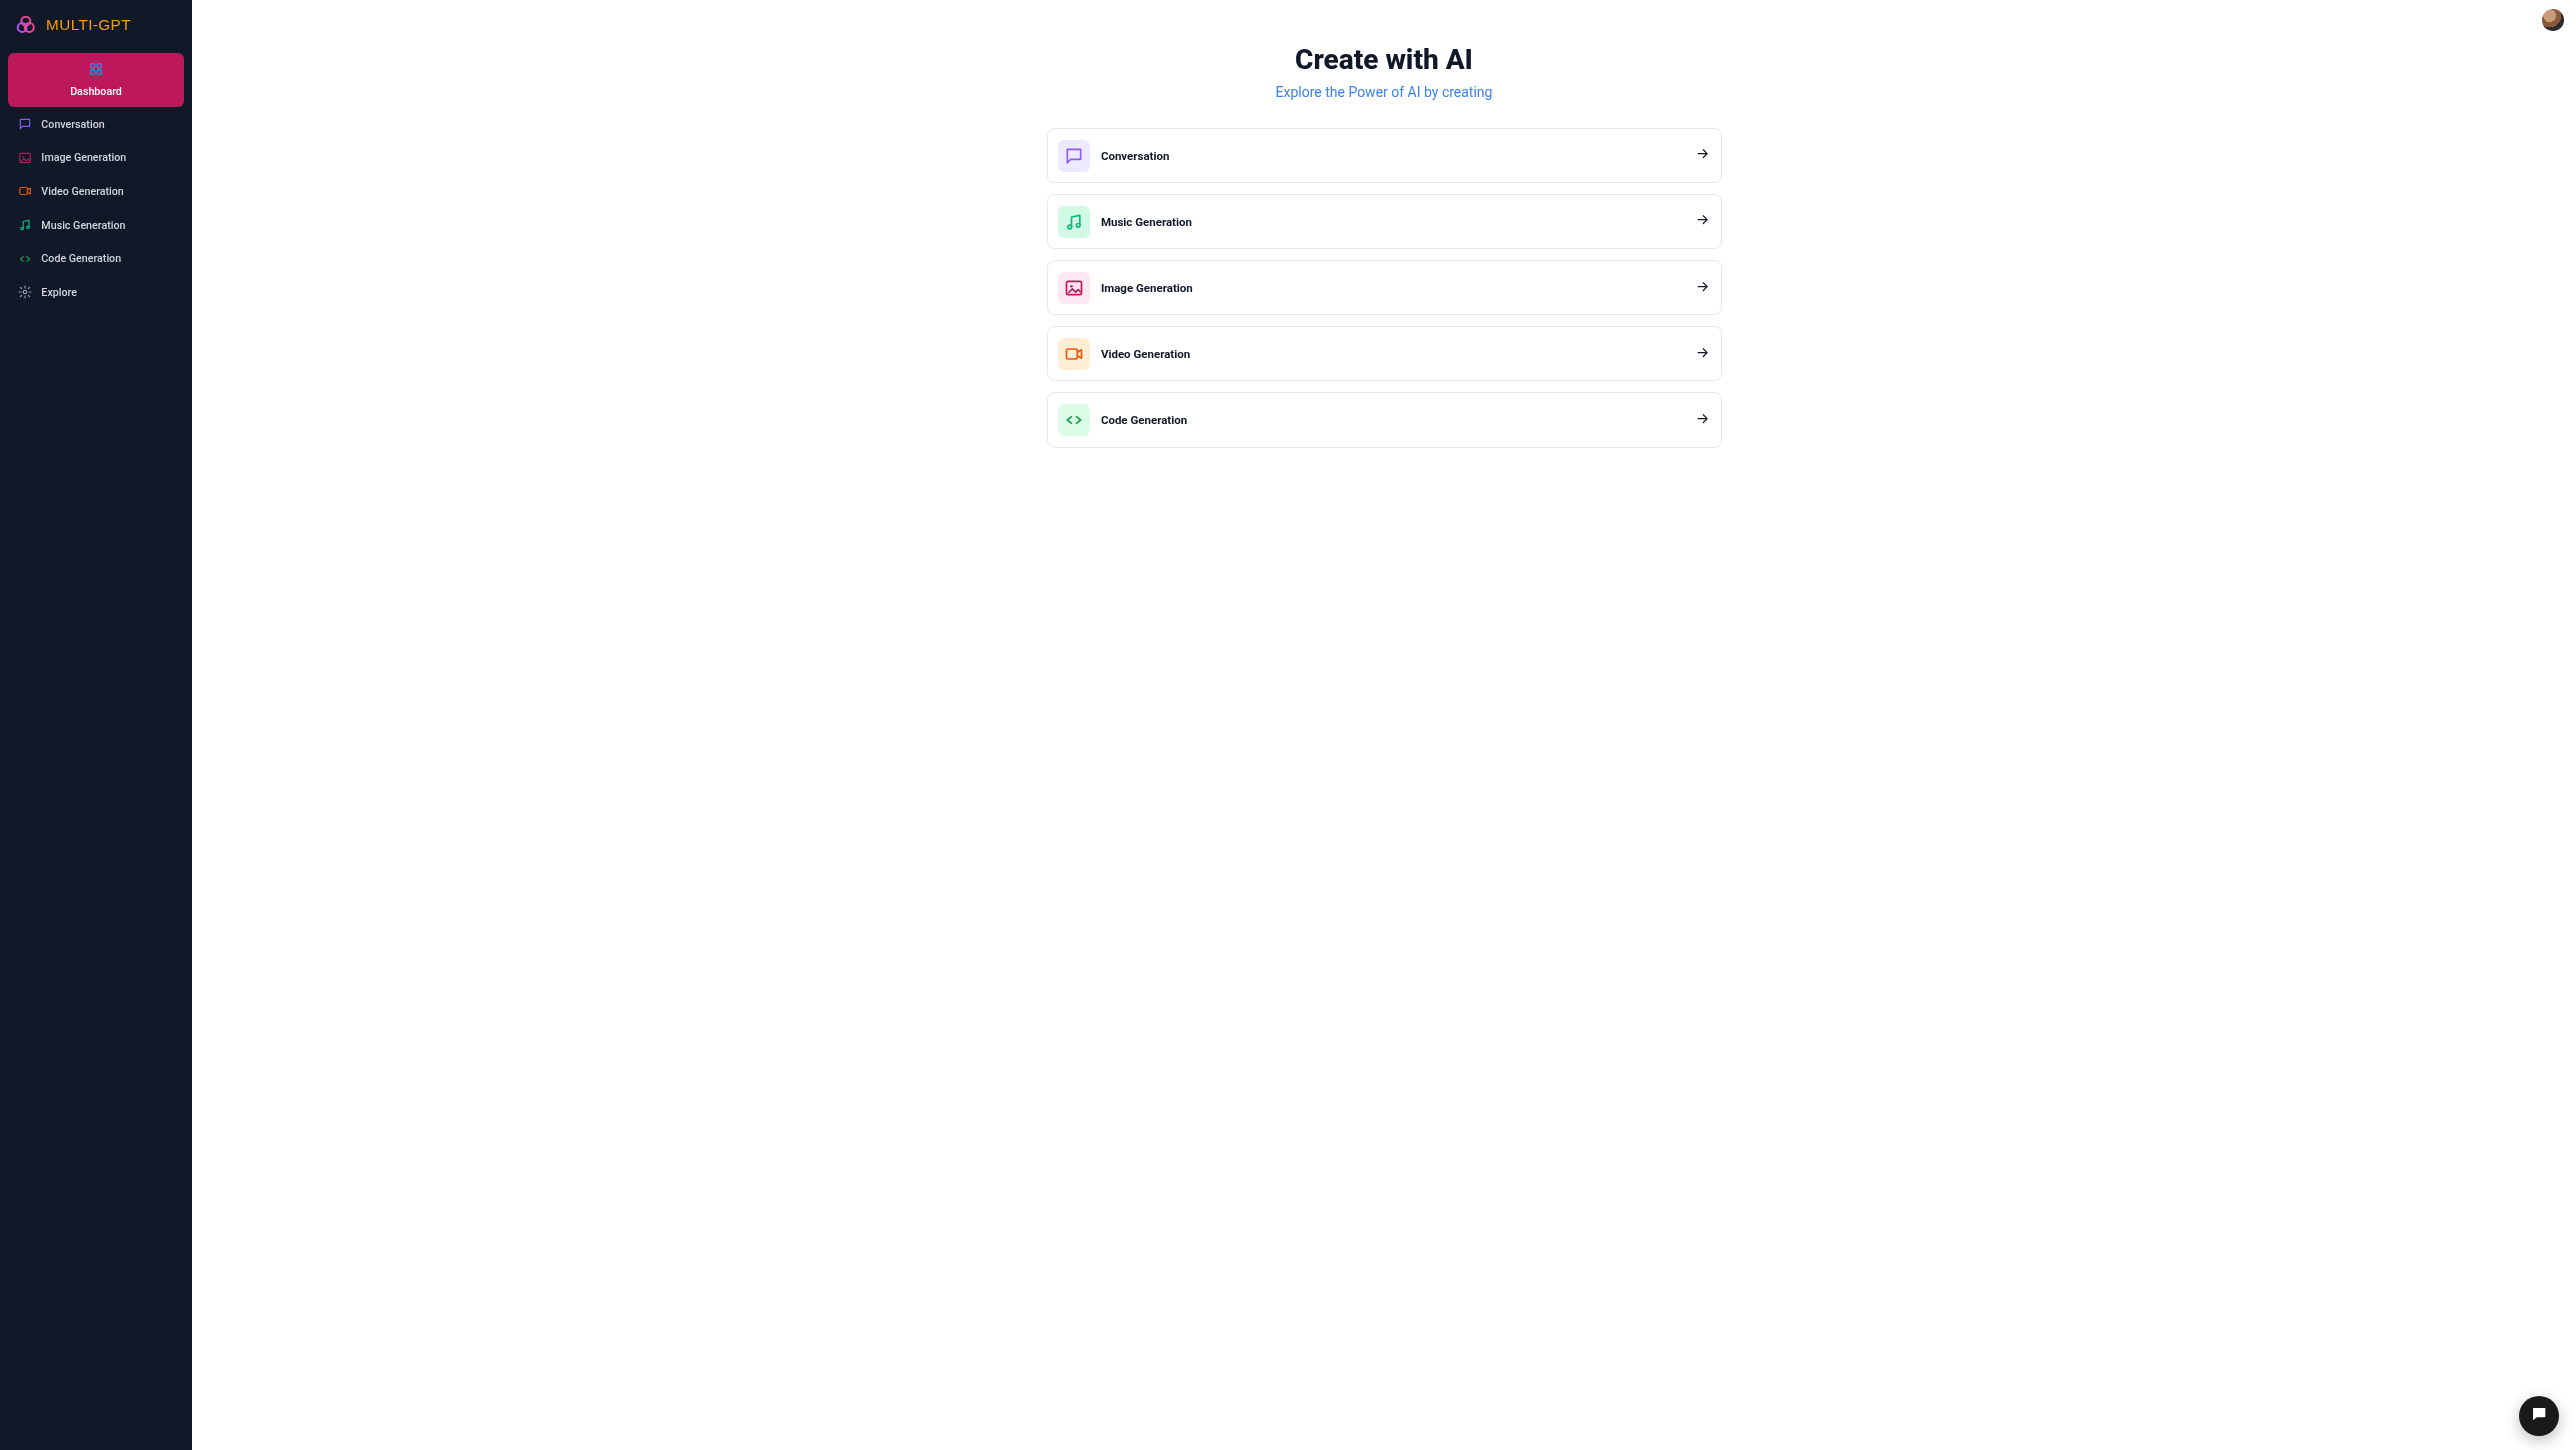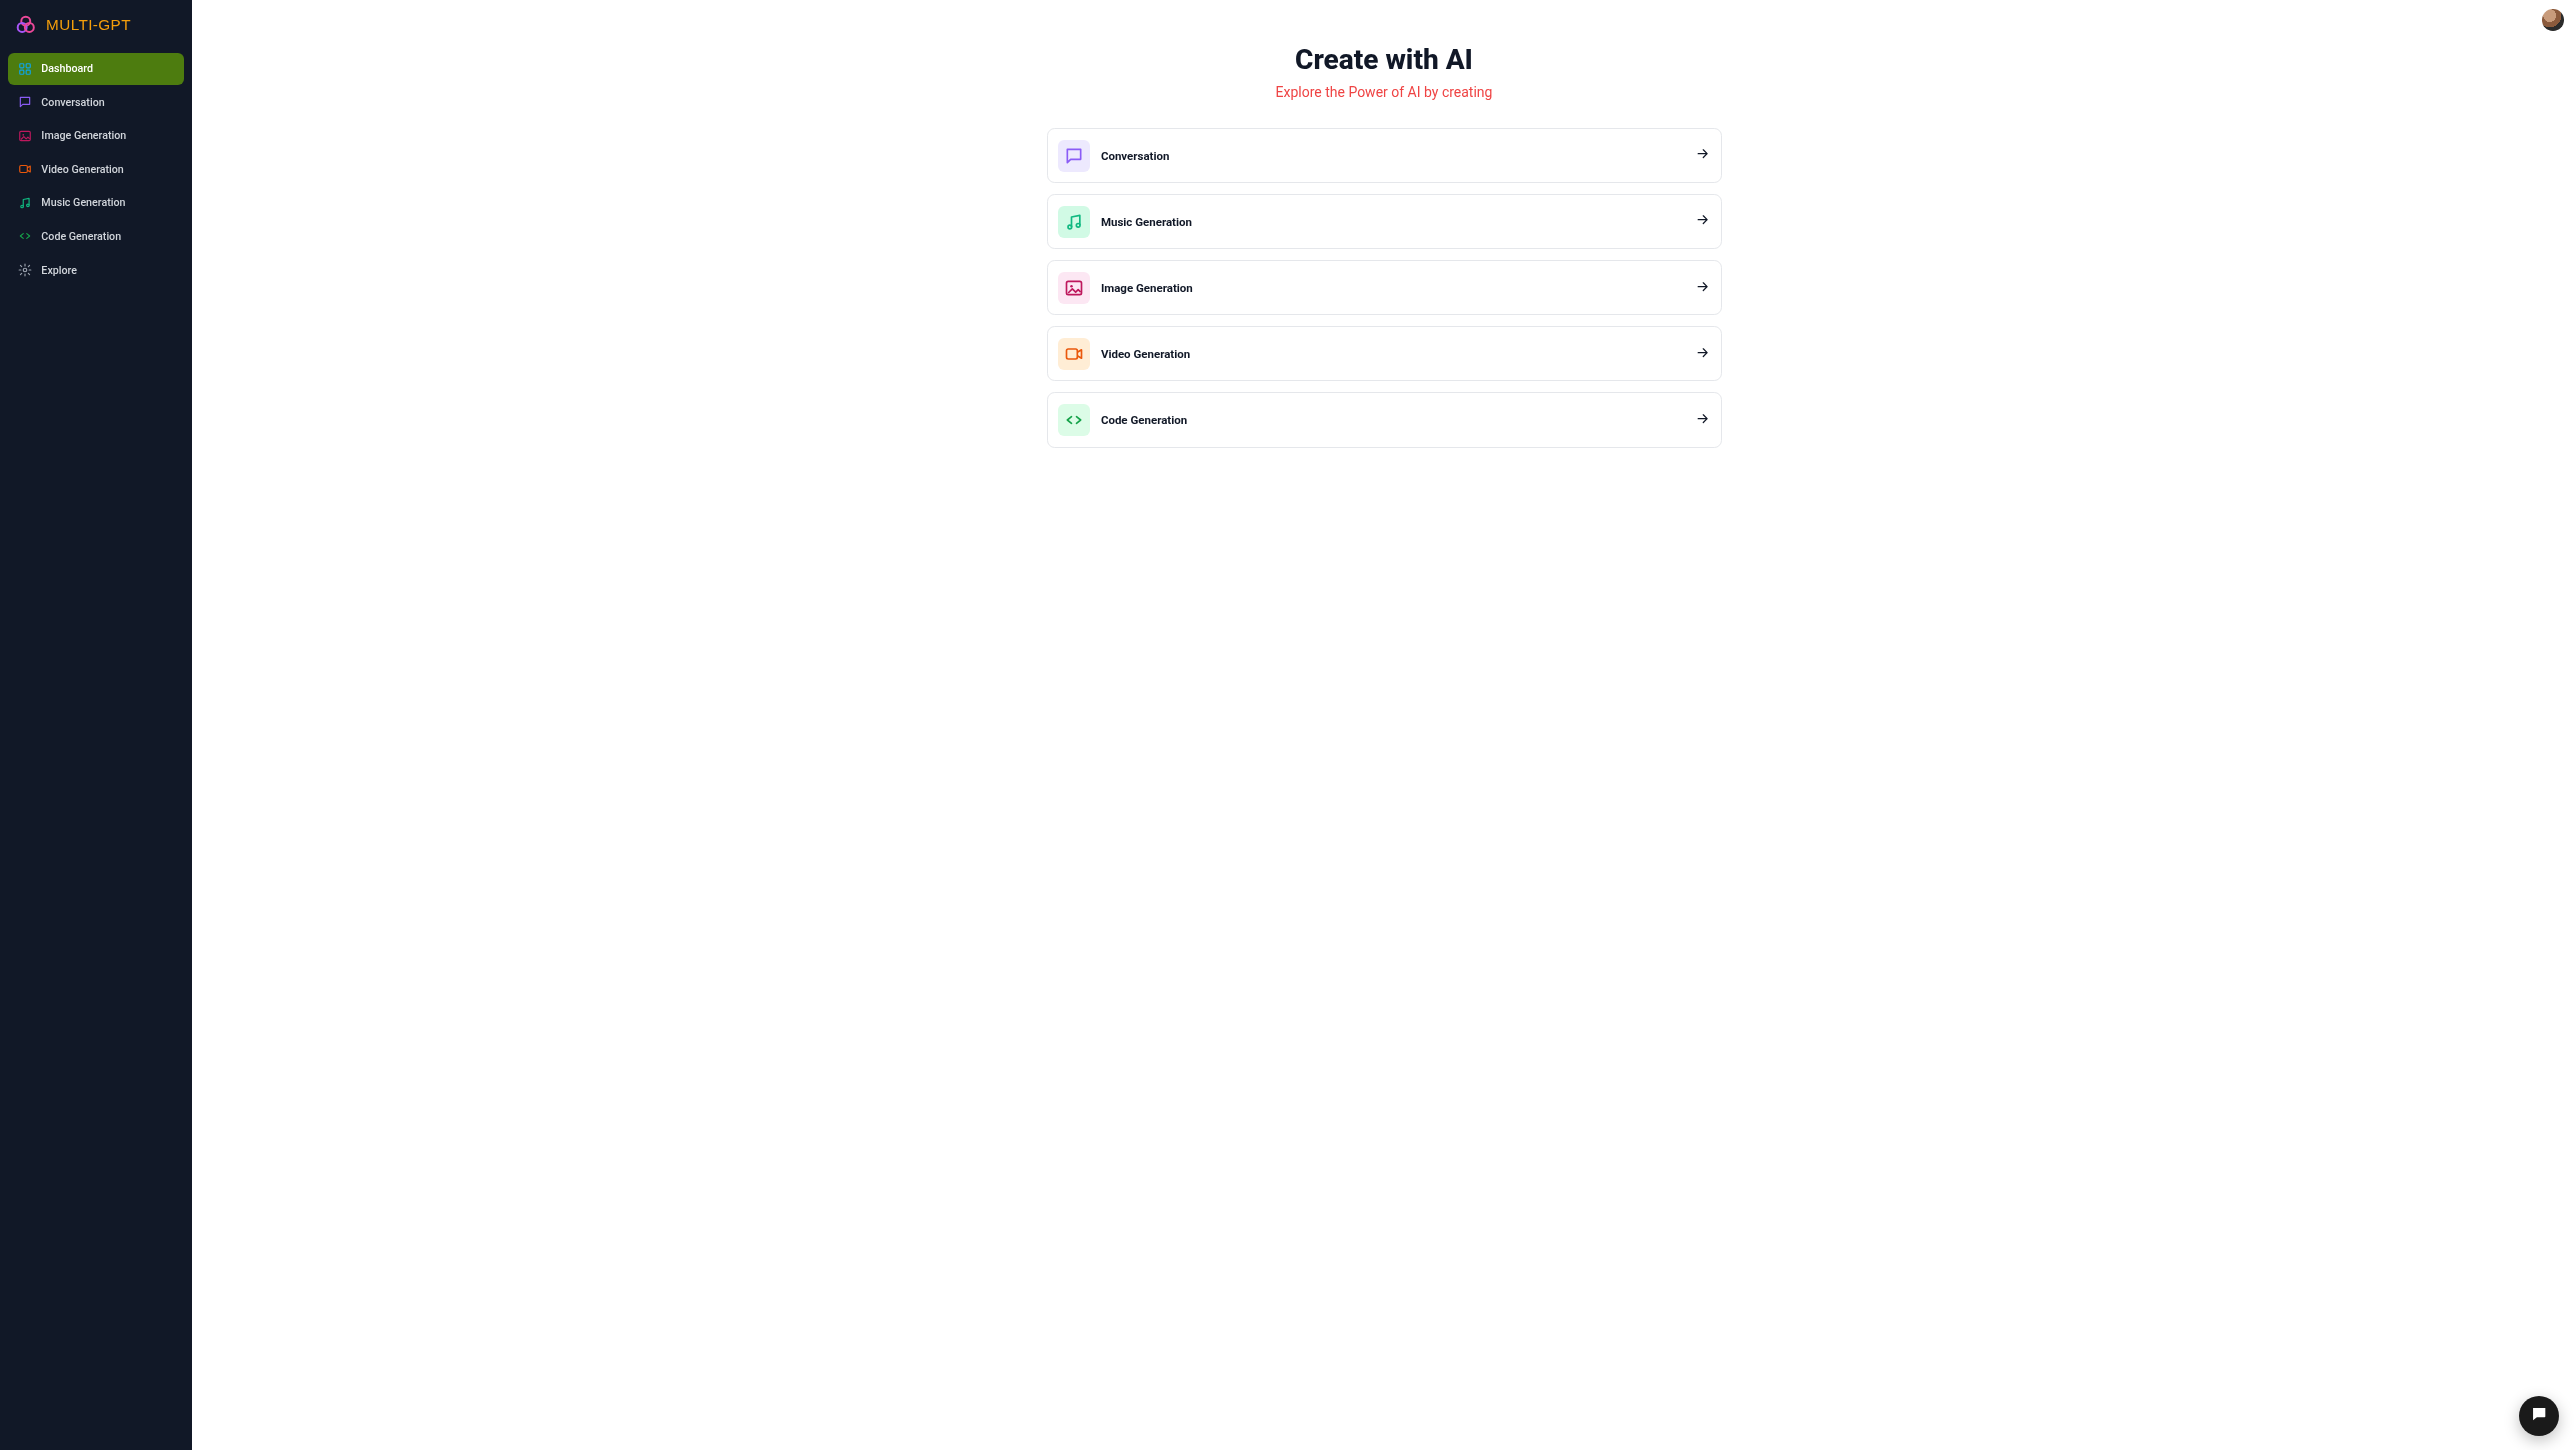--- a/index.html
+++ b/index.html
@@ -44,21 +44,21 @@
     display: flex;
     align-items: center;
     gap: 9.2px;
     padding: 8.4px 9.2px;
     border-radius: 6.1px;
     font-size: 10.7px;
     font-weight: 500;
     color: #d1d5db;
     cursor: pointer;
   }
-  .nav-item.active { background: #4d7c0f; color: #fff; }
+  .nav-item.active { background: #be185d; color: #fff; flex-direction: column; }
   .nav-item .icon-wrap { width: 15.3px; height: 15.3px; display: flex; align-items: center; justify-content: center; }
   .nav-item .icon-wrap svg { width: 14px; height: 14px; }
 
   
   .c-sky    { color: #0ea5e9; }
   .c-violet { color: #8b5cf6; }
   .c-pink   { color: #be185d; }
   .c-orange { color: #ea580c; }
   .c-emerald{ color: #10b981; }
   .c-green  { color: #16a34a; }
@@ -133,21 +133,21 @@
     padding-top: 34px;
   }
   .hero-title {
     font-size: 28px;
     font-weight: 800;
     color: #111827;
   }
   .hero-sub {
     margin-top: 7.7px;
     font-size: 14px;
-    color: #ef4444;
+    color: #3b82f6;
   }
   .cards {
     max-width: 675px;
     margin: 28px auto 0 auto;
     display: flex;
     flex-direction: column;
     gap: 10.7px;
   }
   .card {
     display: flex;

